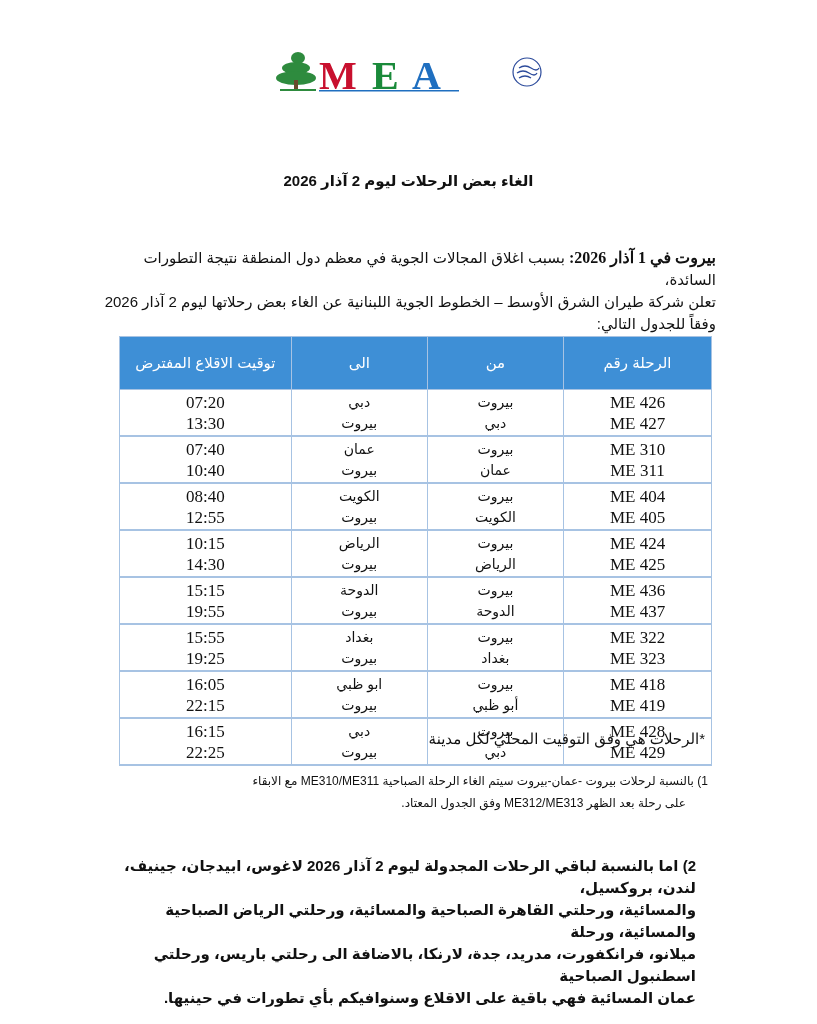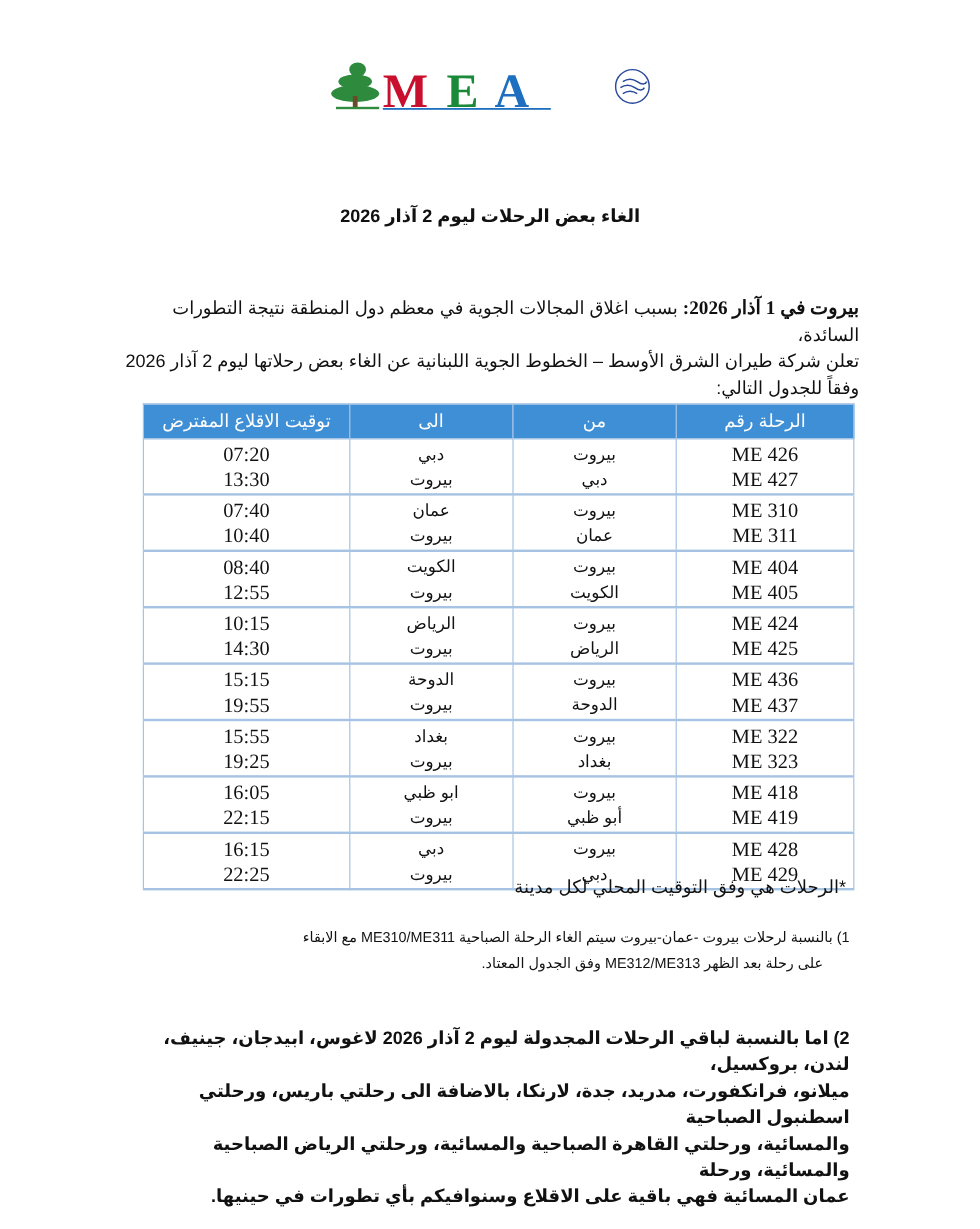--- a/index.html
+++ b/index.html
@@ -2,29 +2,29 @@
 <html><head>
 <meta charset="utf-8">
 <style>
   html, body { margin:0; padding:0; background:#ffffff; }
   body { width:817px; height:1024px; position:relative; overflow:hidden; font-family:"Liberation Serif","DejaVu Serif",serif; color:#111; }
   .logo { position:absolute; left:272px; top:46px; width:280px; height:52px; }
   .title-block { position:absolute; left:0; width:817px; top:170px; text-align:center; direction:rtl; font-family:"Liberation Sans","DejaVu Sans",sans-serif; font-weight:bold; font-size:15px; line-height:22px; }
   .intro { position:absolute; left:96px; width:620px; top:247px; direction:rtl; text-align:right; font-family:"Liberation Sans","DejaVu Sans",sans-serif; font-size:15px; line-height:22px; }
   .intro b { font-family:Liberation Serif, serif; font-size:16px; }
   table.sched { position:absolute; left:119px; top:336px; width:593px; border-collapse:collapse; direction:rtl; }
-  table.sched th { background:#3e8fd6; color:#fff; font-family:"Liberation Sans","DejaVu Sans",sans-serif; font-weight:normal; font-size:15px; height:28px; border:1.5px solid #a7c3e3; padding:0; }
+  table.sched th { background:#3e8fd6; color:#fff; font-family:"Liberation Sans","DejaVu Sans",sans-serif; font-weight:normal; font-size:15px; height:28px; border:1.5px solid #a7c3e3; padding:12px; }
   table.sched td { border-left:1.5px solid #a7c3e3; border-right:1.5px solid #a7c3e3; text-align:center; font-size:16px; padding:0; height:45px; vertical-align:middle; }
   table.sched tbody tr { border-bottom:2px solid #a7c3e3; }
   table.sched td .l { display:block; line-height:21px; }
   table.sched td.ar { font-family:"Liberation Sans","DejaVu Sans",sans-serif; font-size:14px; }
   table.sched td.num { direction:ltr; font-size:17px; }
   .note { position:absolute; left:400px; width:305px; top:730px; direction:rtl; text-align:right; font-family:"Liberation Sans",sans-serif; font-size:15px; }
   .p1 { position:absolute; left:96px; width:612px; top:770px; direction:rtl; text-align:right; font-family:"Liberation Sans","DejaVu Sans",sans-serif; font-size:12px; line-height:22px; }
-  .p2 { position:absolute; left:96px; width:612px; top:855px; direction:rtl; text-align:right; font-family:"Liberation Sans","DejaVu Sans",sans-serif; font-weight:bold; font-size:15px; line-height:22px; }
+  .p2 { position:absolute; left:84px; width:612px; top:855px; direction:rtl; text-align:right; font-family:"Liberation Sans","DejaVu Sans",sans-serif; font-weight:bold; font-size:15px; line-height:22px; }
 </style>
 </head>
 <body>
 
 <div class="logo">
   <svg width="280" height="52" viewBox="0 0 280 52">
     <g>
       <ellipse cx="26" cy="12" rx="7" ry="6" fill="#2e8b3e"></ellipse>
       <ellipse cx="24" cy="22" rx="14" ry="6" fill="#2e8b3e"></ellipse>
       <ellipse cx="24" cy="32" rx="20" ry="7" fill="#2e8b3e"></ellipse>
@@ -211,16 +211,16 @@
 
 <div class="note">*الرحلات هي وفق التوقيت المحلي لكل مدينة</div>
 
 <div class="p1">
   <div><span>1)</span> <span>بالنسبة لرحلات بيروت -عمان-بيروت سيتم الغاء الرحلة الصباحية ME310/ME311 مع الابقاء</span></div>
   <div style="padding-right:22px">على رحلة بعد الظهر ME312/ME313 وفق الجدول المعتاد.</div>
 </div>
 
 <div class="p2">
   <div><span>2)</span> <span>اما بالنسبة لباقي الرحلات المجدولة ليوم 2 آذار 2026 لاغوس، ابيدجان، جينيف، لندن، بروكسيل،</span></div>
+  <div>والمسائية، ورحلتي القاهرة الصباحية والمسائية، ورحلتي الرياض الصباحية والمسائية، ورحلة</div>
   <div>ميلانو، فرانكفورت، مدريد، جدة، لارنكا، بالاضافة الى رحلتي باريس، ورحلتي اسطنبول الصباحية</div>
-  <div>والمسائية، ورحلتي القاهرة الصباحية والمسائية، ورحلتي الرياض الصباحية والمسائية، ورحلة</div>
   <div>عمان المسائية فهي باقية على الاقلاع وسنوافيكم بأي تطورات في حينيها.</div>
 </div>
 
 </body></html>

